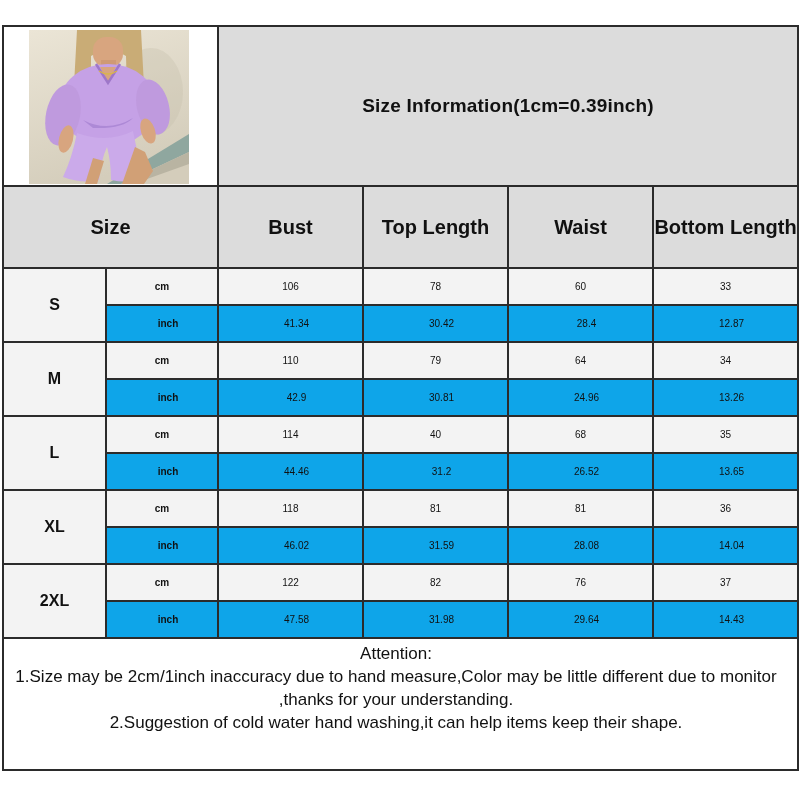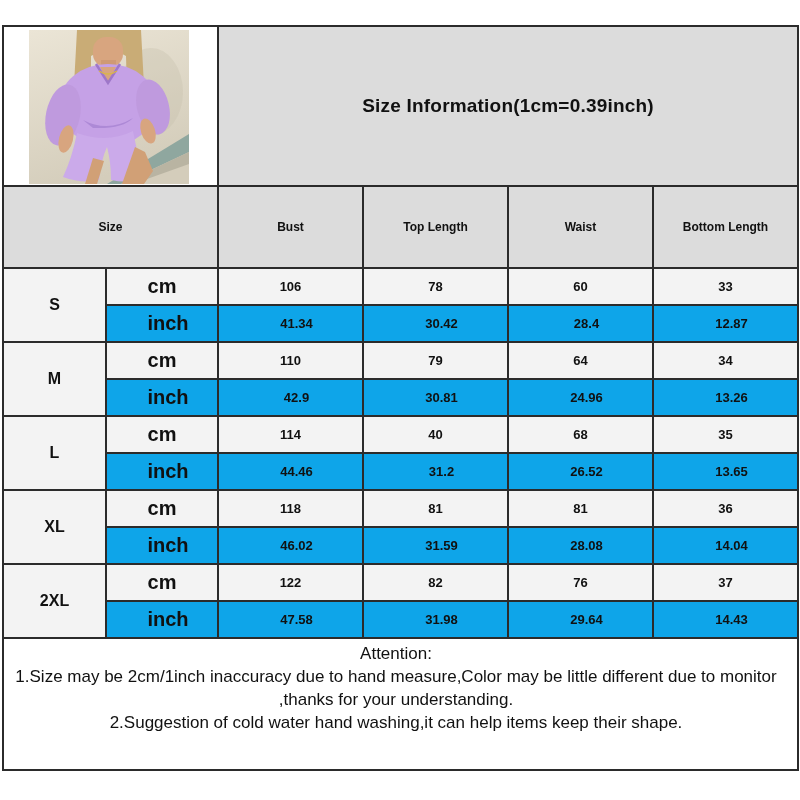--- a/index.html
+++ b/index.html
@@ -18,28 +18,28 @@
   tr.head-row{height:82px;}
   tr.data-row{height:37px;}
   tr.attention-row{height:132px;}
 
   .photo-cell{background:#ffffff;}
   .photo{width:160px;height:154px;margin:1px 0 0 25px;display:block;}
   .photo svg{display:block;width:100%;height:100%;}
 
   .banner-cell{background:#dcdcdc;font-weight:bold;font-size:19px;letter-spacing:0.2px;}
 
-  .head-row td{background:#dcdcdc;font-weight:bold;font-size:12px;}
+  .head-row td{background:#dcdcdc;font-weight:bold;font-size:20px;}
   .size-head{font-size:31px;}
 
   .size-cell{background:#c9c9c9;font-weight:bold;font-size:16px;}
   tr.cm-row td{background:#f3f3f3;}
   tr.inch-row td{background:#0ea5e9;padding-left:12px;}
-  .unit-cell{font-weight:bold;font-size:20px;}
-  .val{font-weight:bold;font-size:13px;}
+  .unit-cell{font-weight:bold;font-size:10px;}
+  .val{font-weight:normal;font-size:10px;}
 
   .attention-cell{
     background:#ffffff;text-align:center;vertical-align:top;
     padding:3px 6px 0 6px;font-size:17px;line-height:23px;font-weight:400;
   }
   .attention-cell .note{max-width:772px;}
 </style>
 </head>
 <body>
 

